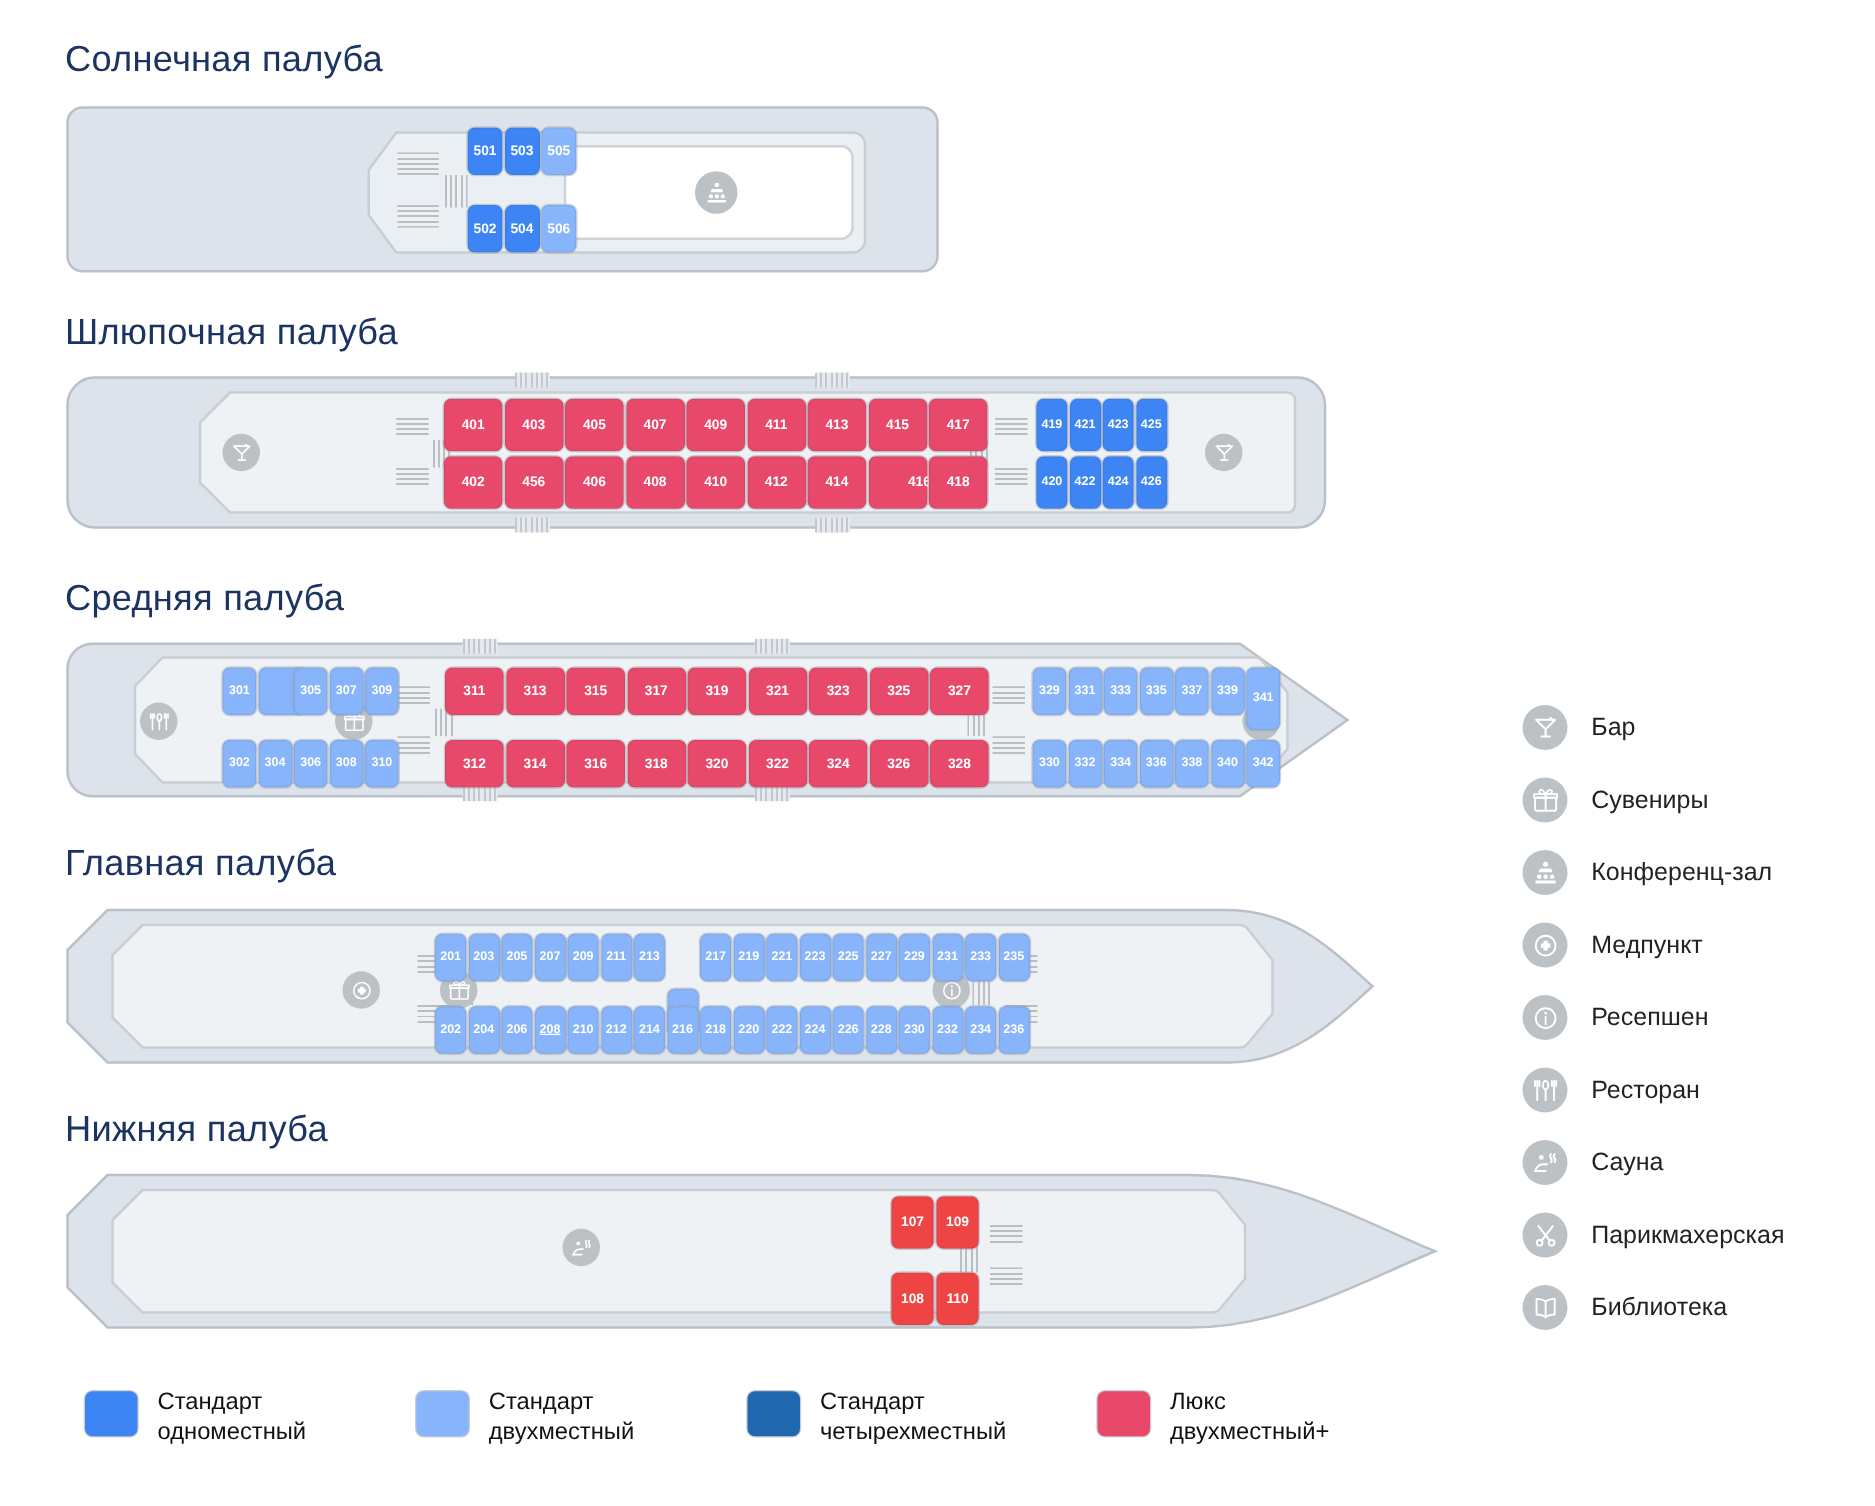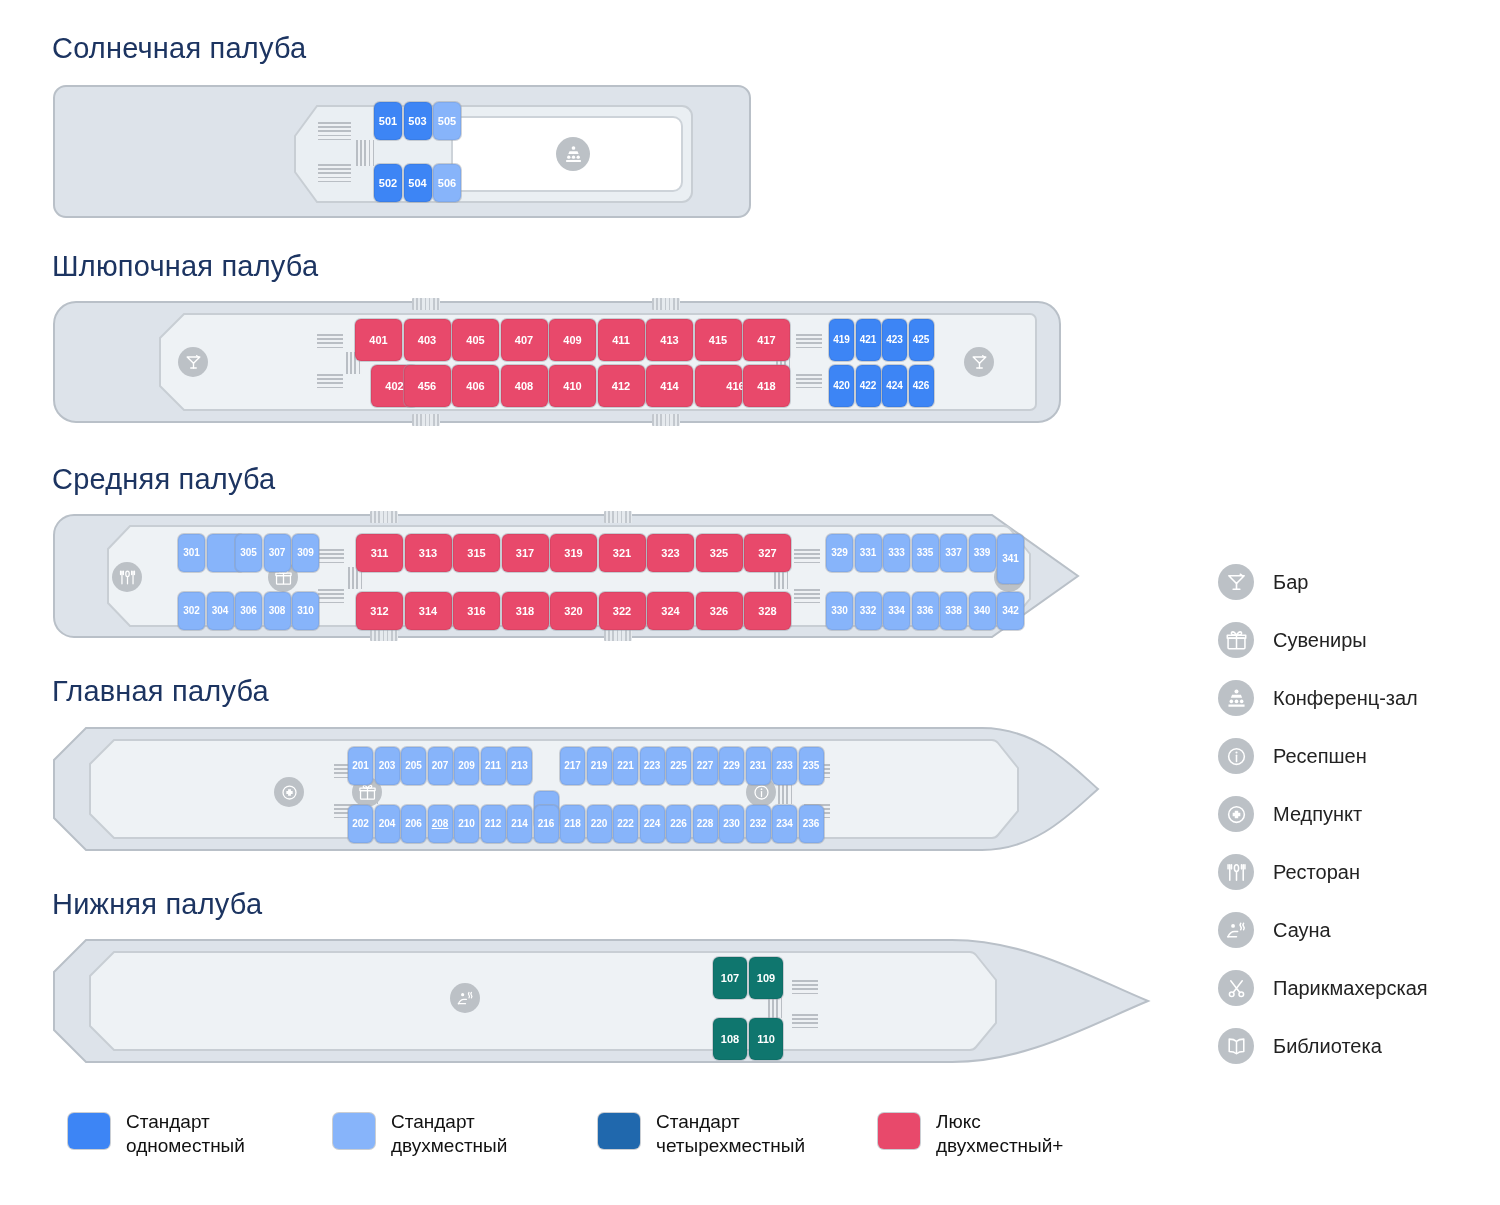--- a/index.html
+++ b/index.html
@@ -34,21 +34,21 @@
     color:#ffffff;
     font-weight:bold;
     border-radius:6px;
     box-sizing:border-box;
     border:1px solid rgba(0,0,0,.06);
     box-shadow:0 0 0 1px rgba(150,158,168,.45);
     line-height:1;
   }
   .cabin.single{background:#3d85f5;}
   .cabin.double{background:#87b4fa;}
-  .cabin.quad{background:#0f766e;}
+  .cabin.quad{background:#ef4444;}
   .cabin.lux{background:#e8496b;}
 
   
   .stair{position:absolute;}
   .stair.h{
     background:repeating-linear-gradient(to bottom,
       #b9bec4 0px,#b9bec4 1.6px,#eef1f4 1.6px,#eef1f4 4.2px);
   }
   .stair.v{
     background:repeating-linear-gradient(to right,
@@ -182,21 +182,21 @@
       <div class="cabin lux" style="left: 448.5px; top: 19px; width: 47px; height: 42px; font-size: 11px;">407</div>
       <div class="cabin lux" style="left: 497px; top: 19px; width: 47px; height: 42px; font-size: 11px;">409</div>
       <div class="cabin lux" style="left: 545.5px; top: 19px; width: 47px; height: 42px; font-size: 11px;">411</div>
       <div class="cabin lux" style="left: 594px; top: 19px; width: 47px; height: 42px; font-size: 11px;">413</div>
       <div class="cabin lux" style="left: 642.5px; top: 19px; width: 47px; height: 42px; font-size: 11px;">415</div>
       <div class="cabin lux" style="left: 691px; top: 19px; width: 47px; height: 42px; font-size: 11px;">417</div>
       <div class="cabin single" style="left: 777px; top: 19px; width: 25px; height: 42px; font-size: 10px;">419</div>
       <div class="cabin single" style="left: 803.5px; top: 19px; width: 25px; height: 42px; font-size: 10px;">421</div>
       <div class="cabin single" style="left: 830px; top: 19px; width: 25px; height: 42px; font-size: 10px;">423</div>
       <div class="cabin single" style="left: 856.5px; top: 19px; width: 25px; height: 42px; font-size: 10px;">425</div>
-      <div class="cabin lux" style="left: 303px; top: 65px; width: 47px; height: 42px; font-size: 11px; margin-left: 16px;">402</div>
+      <div class="cabin lux" style="left: 303px; top: 65px; width: 47px; height: 42px; font-size: 11px;">402</div>
       <div class="cabin lux" style="left: 351.5px; top: 65px; width: 47px; height: 42px; font-size: 11px;">456</div>
       <div class="cabin lux" style="left: 400px; top: 65px; width: 47px; height: 42px; font-size: 11px;">406</div>
       <div class="cabin lux" style="left: 448.5px; top: 65px; width: 47px; height: 42px; font-size: 11px;">408</div>
       <div class="cabin lux" style="left: 497px; top: 65px; width: 47px; height: 42px; font-size: 11px;">410</div>
       <div class="cabin lux" style="left: 545.5px; top: 65px; width: 47px; height: 42px; font-size: 11px;">412</div>
       <div class="cabin lux" style="left: 594px; top: 65px; width: 47px; height: 42px; font-size: 11px;">414</div>
       <div class="cabin lux" style="left: 642.5px; top: 65px; width: 47px; height: 42px; font-size: 11px; padding-left: 35px;">416</div>
       <div class="cabin lux" style="left: 691px; top: 65px; width: 47px; height: 42px; font-size: 11px;">418</div>
       <div class="cabin single" style="left: 777px; top: 65px; width: 25px; height: 42px; font-size: 10px;">420</div>
       <div class="cabin single" style="left: 803.5px; top: 65px; width: 25px; height: 42px; font-size: 10px;">422</div>
@@ -431,34 +431,34 @@
             <circle cx="17.4" cy="15" r="1.9"></circle>
             <path d="M3.6 18.2h6v2.4h-6zM9 18.2h6v2.4H9zM14.4 18.2h6v2.4h-6z"></path>
           </svg>
       </div>
       <div class="fac-label">Конференц-зал</div>
     </div>
     <div class="fac-row">
       <div class="fac-badge">
         <svg viewBox="0 0 24 24" fill="none" stroke="#ffffff" stroke-width="1.6">
             <circle cx="12" cy="12" r="8.2"></circle>
+            <path d="M10.2 8h3.6v2.2H16v3.6h-2.2V16h-3.6v-2.2H8v-3.6h2.2z" fill="#ffffff" stroke="none"></path>
+          </svg>
+      </div>
+      <div class="fac-label">Медпункт</div>
+    </div>
+    <div class="fac-row">
+      <div class="fac-badge">
+        <svg viewBox="0 0 24 24" fill="none" stroke="#ffffff" stroke-width="1.6">
+            <circle cx="12" cy="12" r="8.2"></circle>
             <circle cx="12" cy="7.8" r="1.1" fill="#ffffff" stroke="none"></circle>
             <path d="M12 10.8v6.4" stroke-linecap="round"></path>
           </svg>
       </div>
       <div class="fac-label">Ресепшен</div>
-    </div>
-    <div class="fac-row">
-      <div class="fac-badge">
-        <svg viewBox="0 0 24 24" fill="none" stroke="#ffffff" stroke-width="1.6">
-            <circle cx="12" cy="12" r="8.2"></circle>
-            <path d="M10.2 8h3.6v2.2H16v3.6h-2.2V16h-3.6v-2.2H8v-3.6h2.2z" fill="#ffffff" stroke="none"></path>
-          </svg>
-      </div>
-      <div class="fac-label">Медпункт</div>
     </div>
     <div class="fac-row">
       <div class="fac-badge">
         <svg viewBox="0 0 24 24" fill="none" stroke="#ffffff" stroke-width="1.6" stroke-linecap="round">
             <path d="M5 4v7M5 11v9M3.2 4v4.2M6.8 4v4.2"></path>
             <path d="M12 4c-1.3 0-2.2 1.4-2.2 3.3S10.7 11 12 11s2.2-1.8 2.2-3.7S13.3 4 12 4z"></path>
             <path d="M12 11v9"></path>
             <path d="M19 4v7M19 11v9M17.2 4v4.2M20.8 4v4.2"></path>
           </svg>
       </div>

